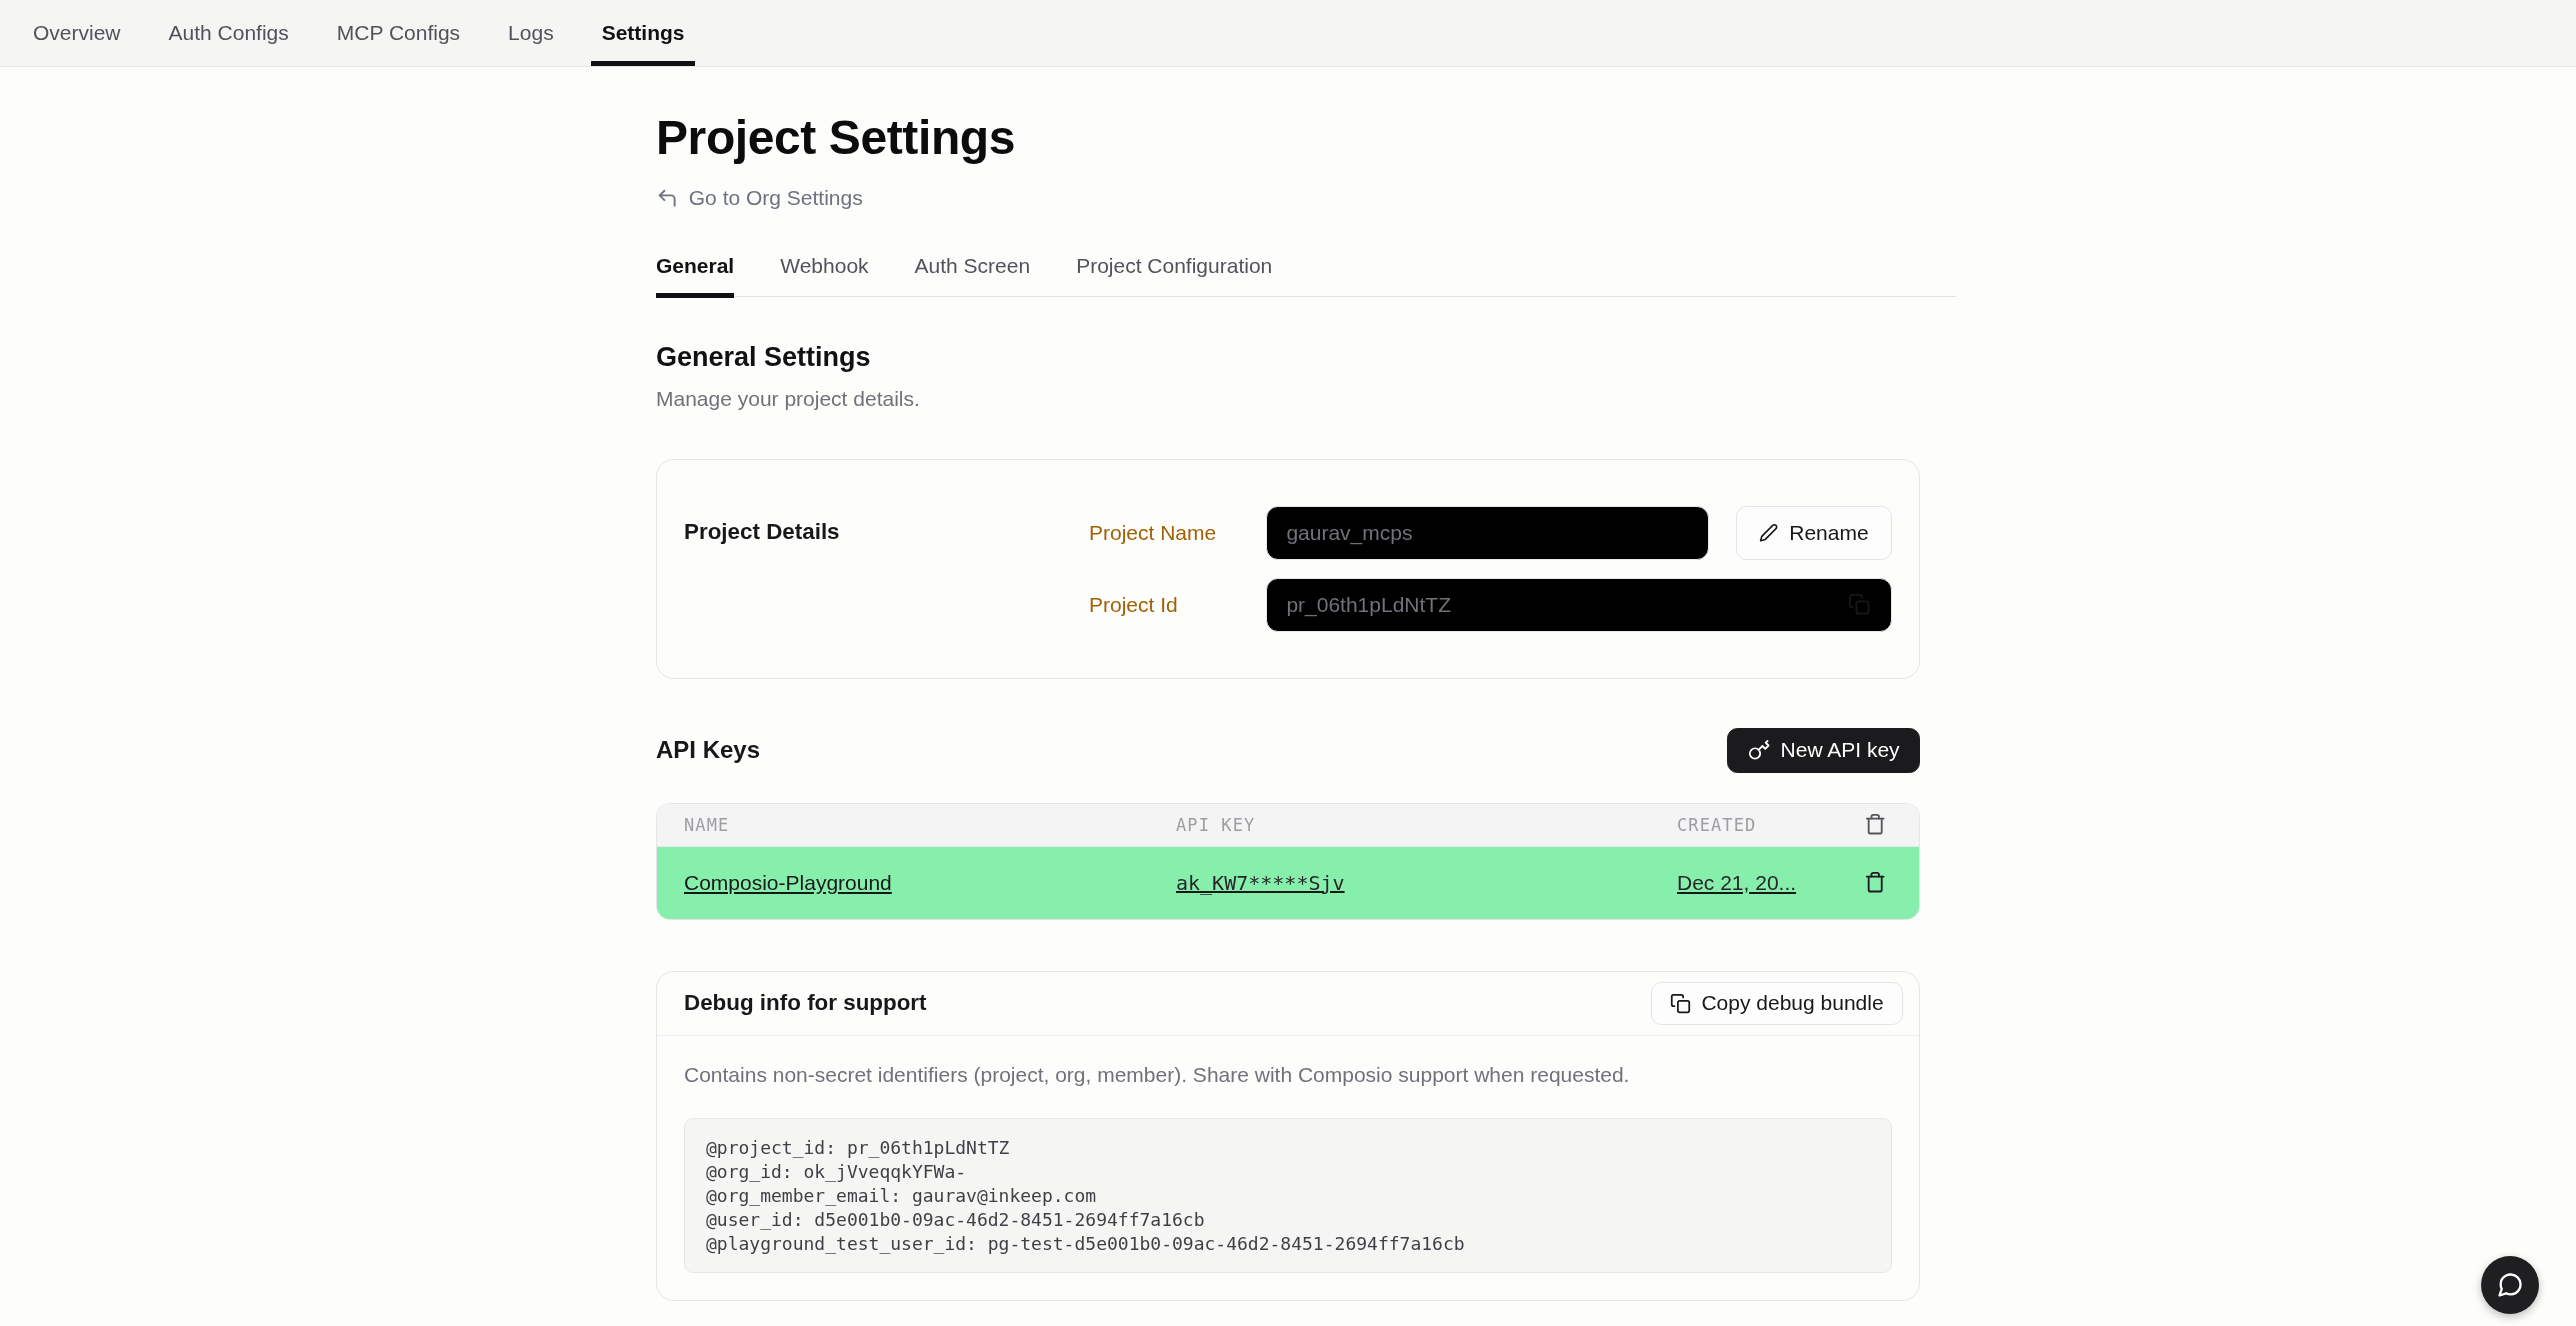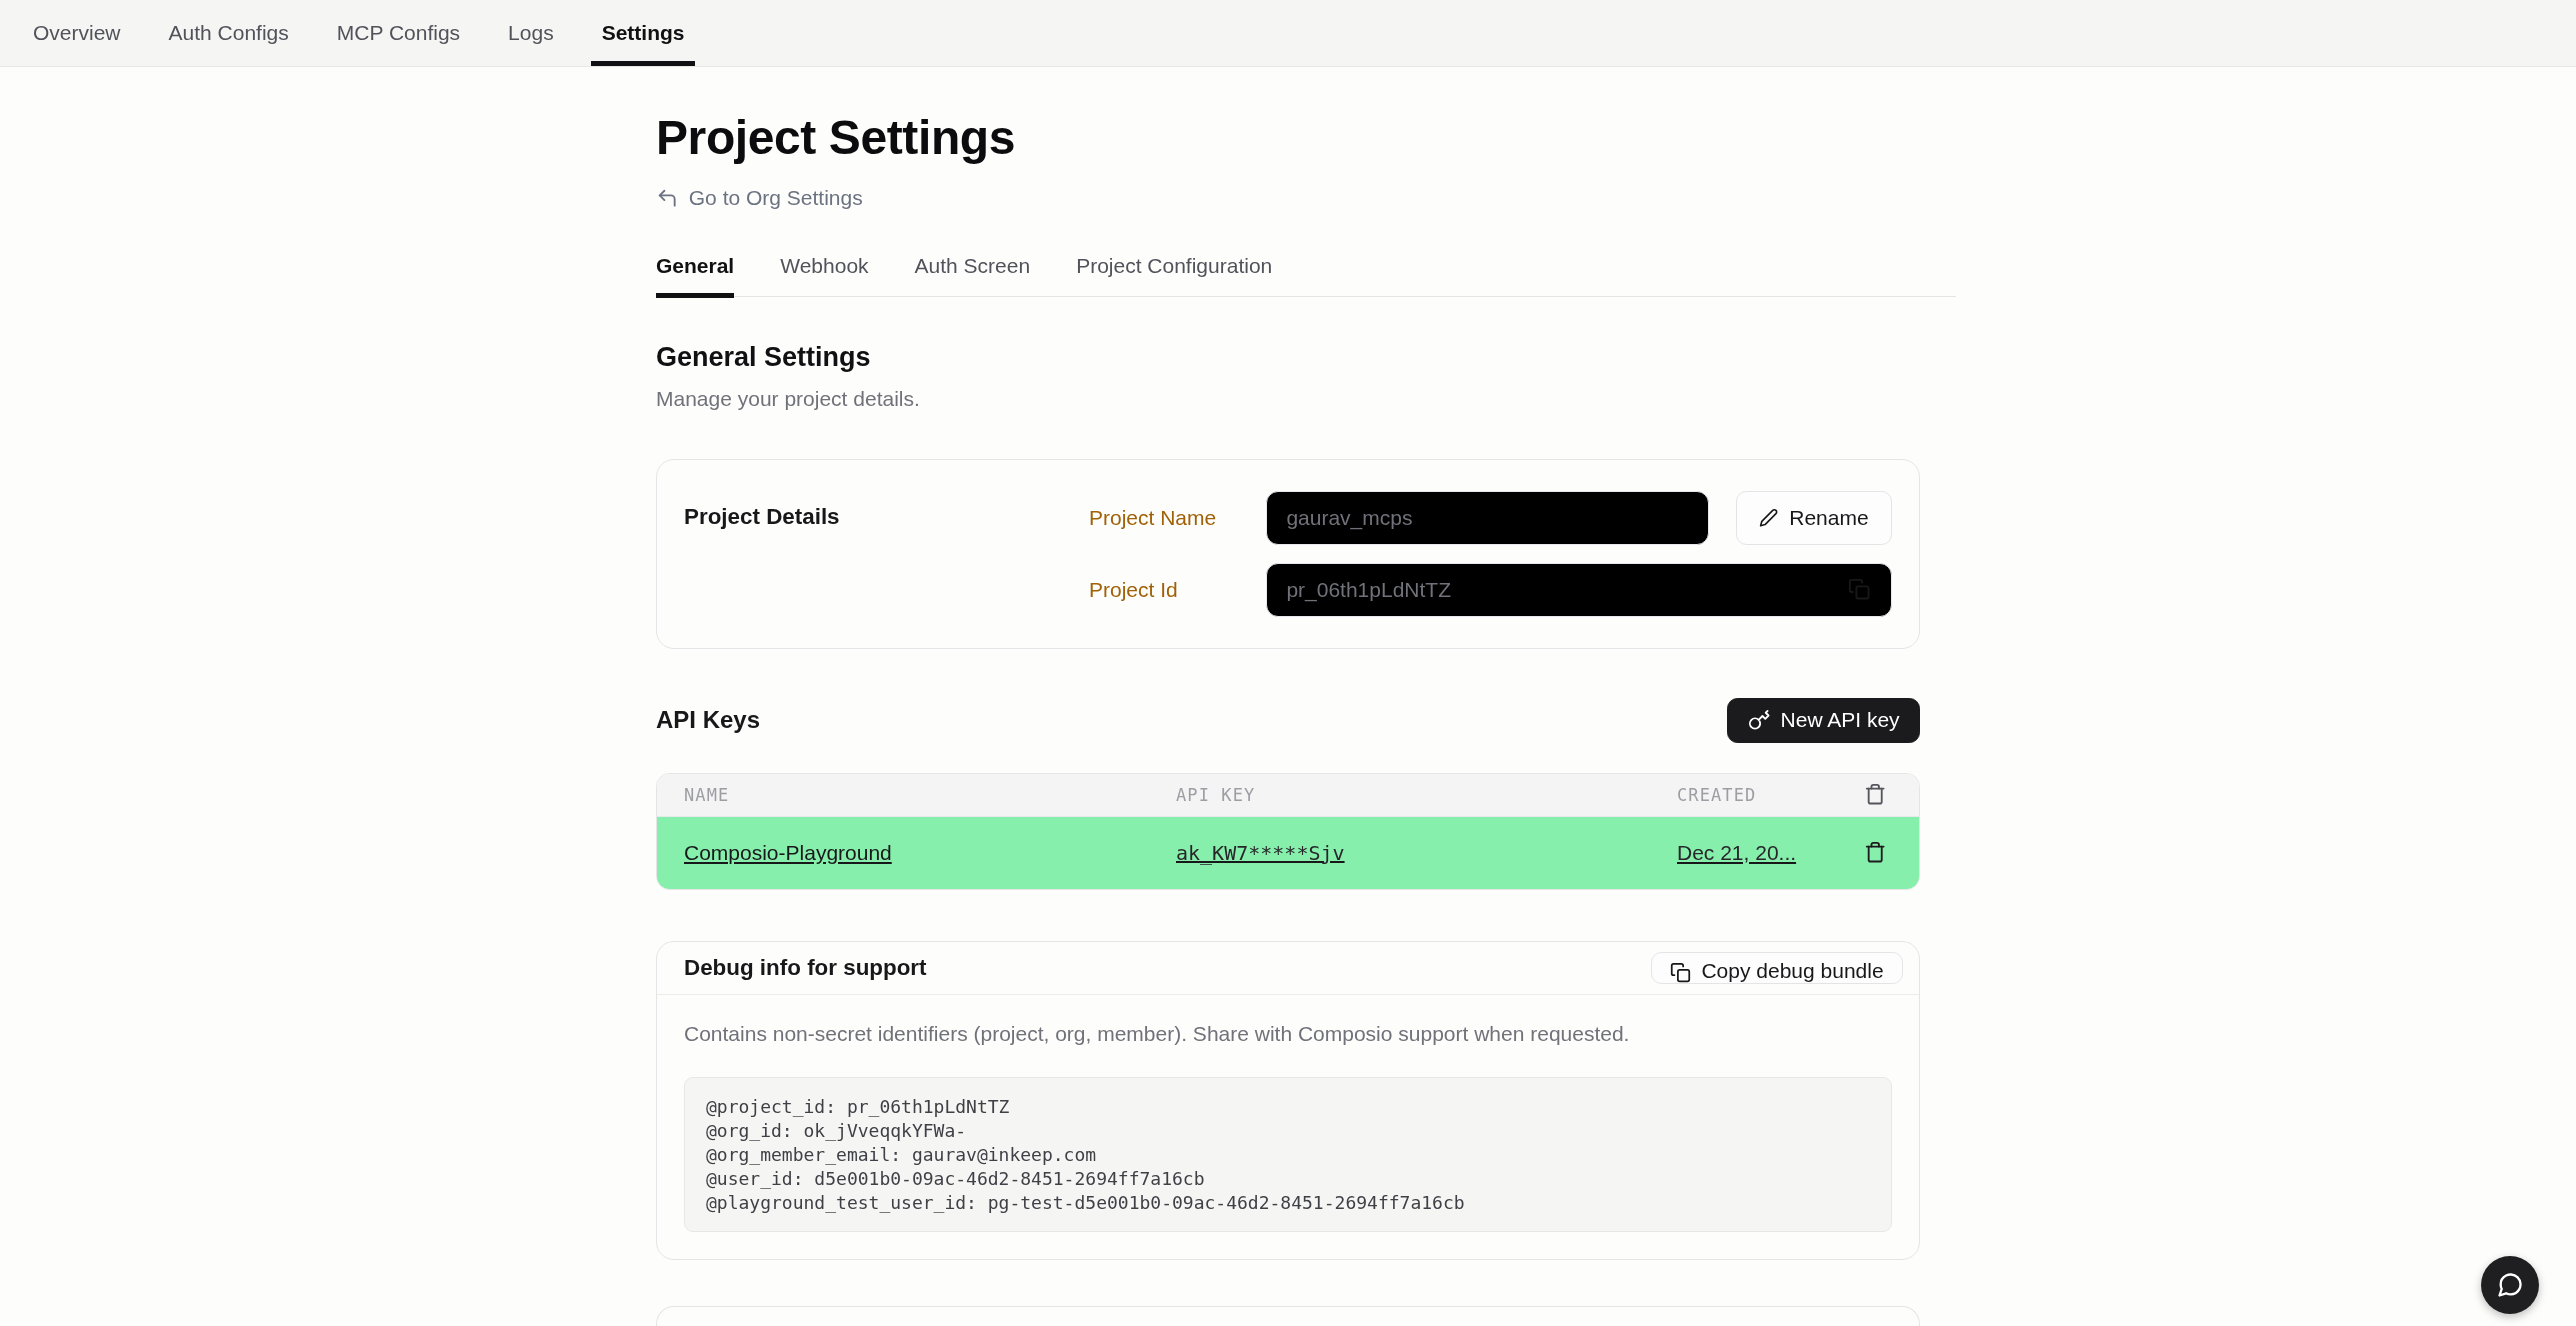--- a/index.html
+++ b/index.html
@@ -78,21 +78,21 @@
   .section-heading { margin-top: 45px; font-size: 27px; font-weight: 700; color: #111113; }
   .section-sub { margin-top: 13.4px; font-size: 21px; color: #71717a; }
   
   .card {
     border: 1.5px solid #e5e5e7;
     border-radius: 18px;
     background: #fdfdfc;
   }
   .details-card {
     margin-top: 48px;
-    padding: 31px 27px;
+    padding: 46px 27px;
     display: grid;
     grid-template-columns: 383px 1fr;
   }
   .details-title { font-size: 22.4px; font-weight: 700; padding-top: 13.4px; }
   .form-row {
     display: grid;
     grid-template-columns: 199px 1fr auto;
     align-items: center;
     column-gap: 0;
   }
@@ -200,21 +200,21 @@
   .debug-card { margin-top: 51px; overflow: hidden; }
   .debug-header {
     display: flex;
     align-items: center;
     justify-content: space-between;
     padding: 10.4px 16.4px 10.4px 27px;
     border-bottom: 1.5px solid #ececee;
     gap: 8px;
   }
   .debug-title { font-size: 22.4px; font-weight: 700; }
-  .copy-bundle-btn { height: 32px; padding: 0 18px; align-items: flex-end; }
+  .copy-bundle-btn { height: 43px; padding: 0 18px; }
   .debug-body { padding: 27px; }
   .debug-desc { font-size: 21px; color: #71717a; }
   .code-block {
     margin-top: 31px;
     background: #f5f5f4;
     border: 1.5px solid #e7e7e5;
     border-radius: 9px;
     padding: 16.4px 21px;
     font-family: "DejaVu Sans Mono", monospace;
     font-size: 18px;

